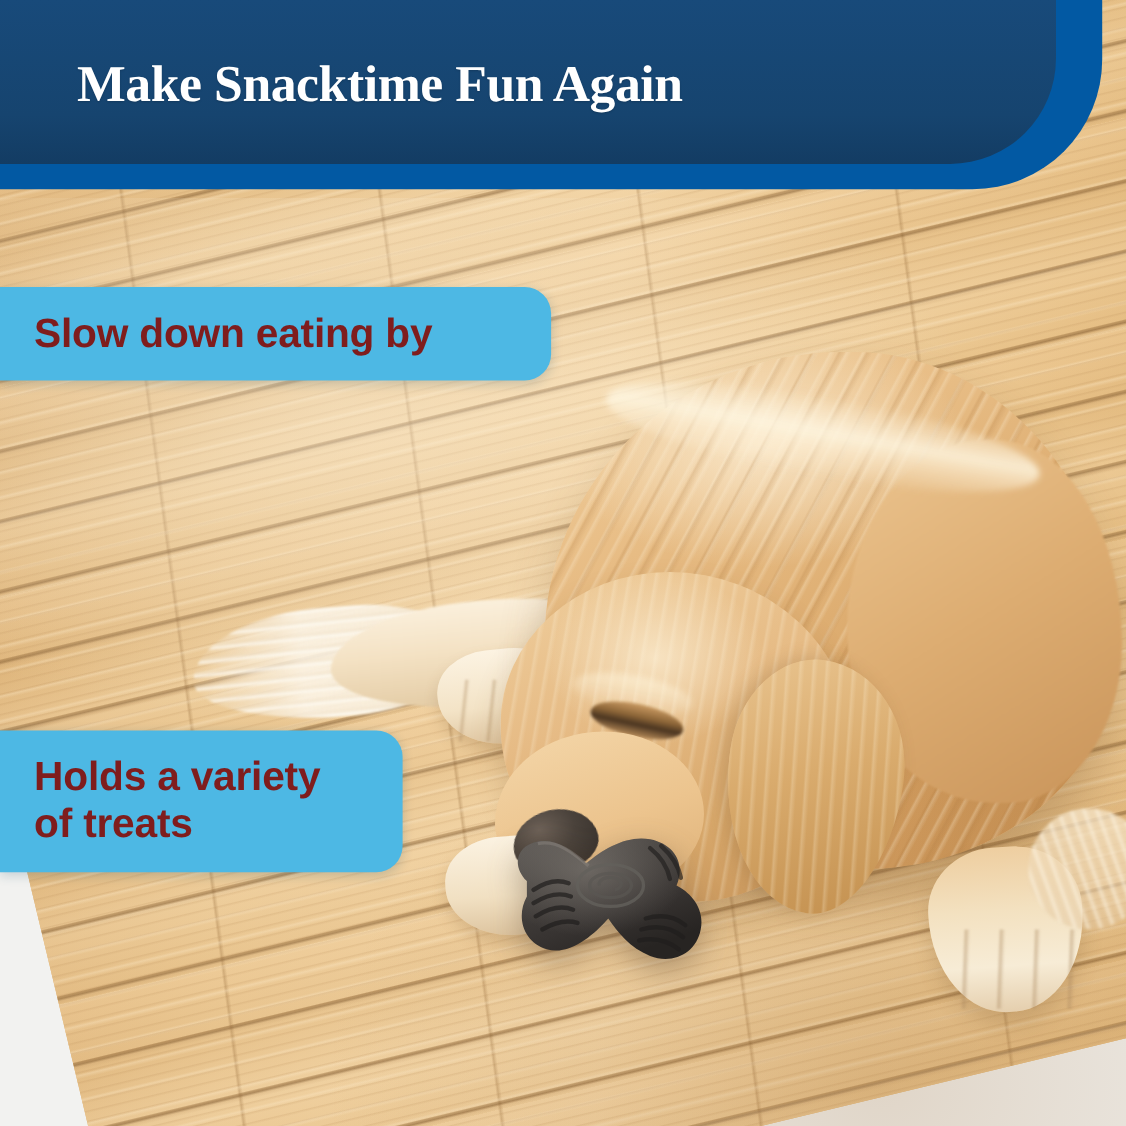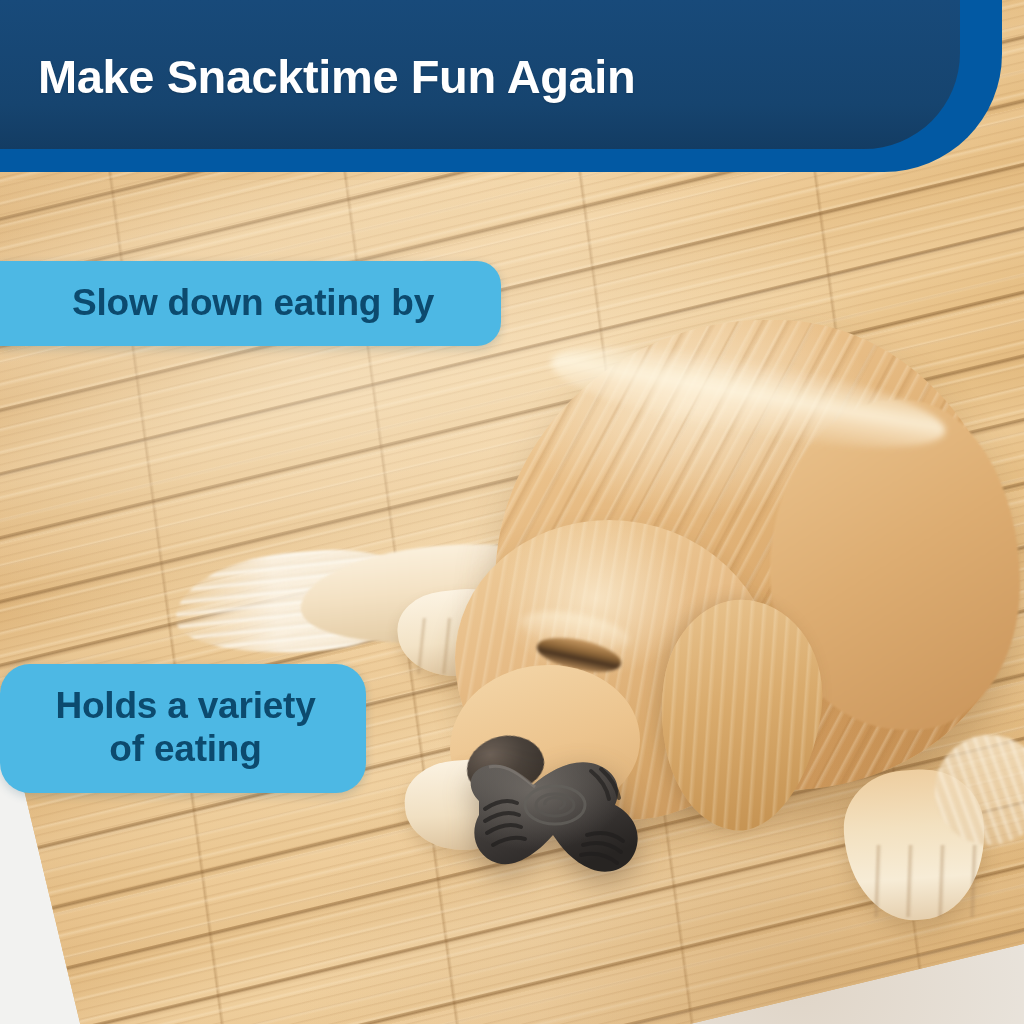--- a/index.html
+++ b/index.html
@@ -364,43 +364,43 @@
     background: linear-gradient(to bottom, #184a7a 0%, #16446f 70%, #133c63 100%);
     border-bottom-right-radius: 96px;
     display: flex;
     align-items: center;
   }
   .header-title {
     color: #ffffff;
     font-size: 47px;
     font-weight: bold;
     letter-spacing: -0.4px;
-    margin-left: 38px;
+    margin-left: 70px;
     margin-top: 4px;
     white-space: nowrap;
     text-shadow: 0 1px 2px rgba(0,0,0,0.18);
+    font-family: Liberation Serif, serif;
   }
 
   
   .callout {
     position: absolute;
     background: #4db8e4;
-    color: #0c4a6e;
+    color: #7f1d1d;
     border-top-right-radius: 24px;
     border-bottom-right-radius: 24px;
     font-size: 37px;
     font-weight: bold;
     line-height: 1.17;
     letter-spacing: -0.2px;
     padding: 20px 26px 22px 31px;
     box-shadow: 0 3px 10px rgba(30,80,110,0.20);
-    text-align: center;
   }
   #callout-1 { left: 0; top: 261px; width: 501px; }
-  #callout-2 { left: 0; top: 664px; width: 366px; border-radius: 30px; }
+  #callout-2 { left: 0; top: 664px; width: 366px; }
   .callout-line { display: block; white-space: nowrap; }
 </style>
 </head>
 <body>
 
 <div id="promo-card">
 
   <div class="photo-scene">
 
     <div class="wall"></div>
@@ -495,16 +495,16 @@
   <div class="header-band">
     <div class="header-title">Make Snacktime Fun Again</div>
   </div>
 
   <div class="callout" id="callout-1">
     <span class="callout-line">Slow down eating by</span>
   </div>
 
   <div class="callout" id="callout-2">
     <span class="callout-line">Holds a variety</span>
-    <span class="callout-line">of eating</span>
+    <span class="callout-line">of treats</span>
   </div>
 
 </div>
 
 </body></html>

